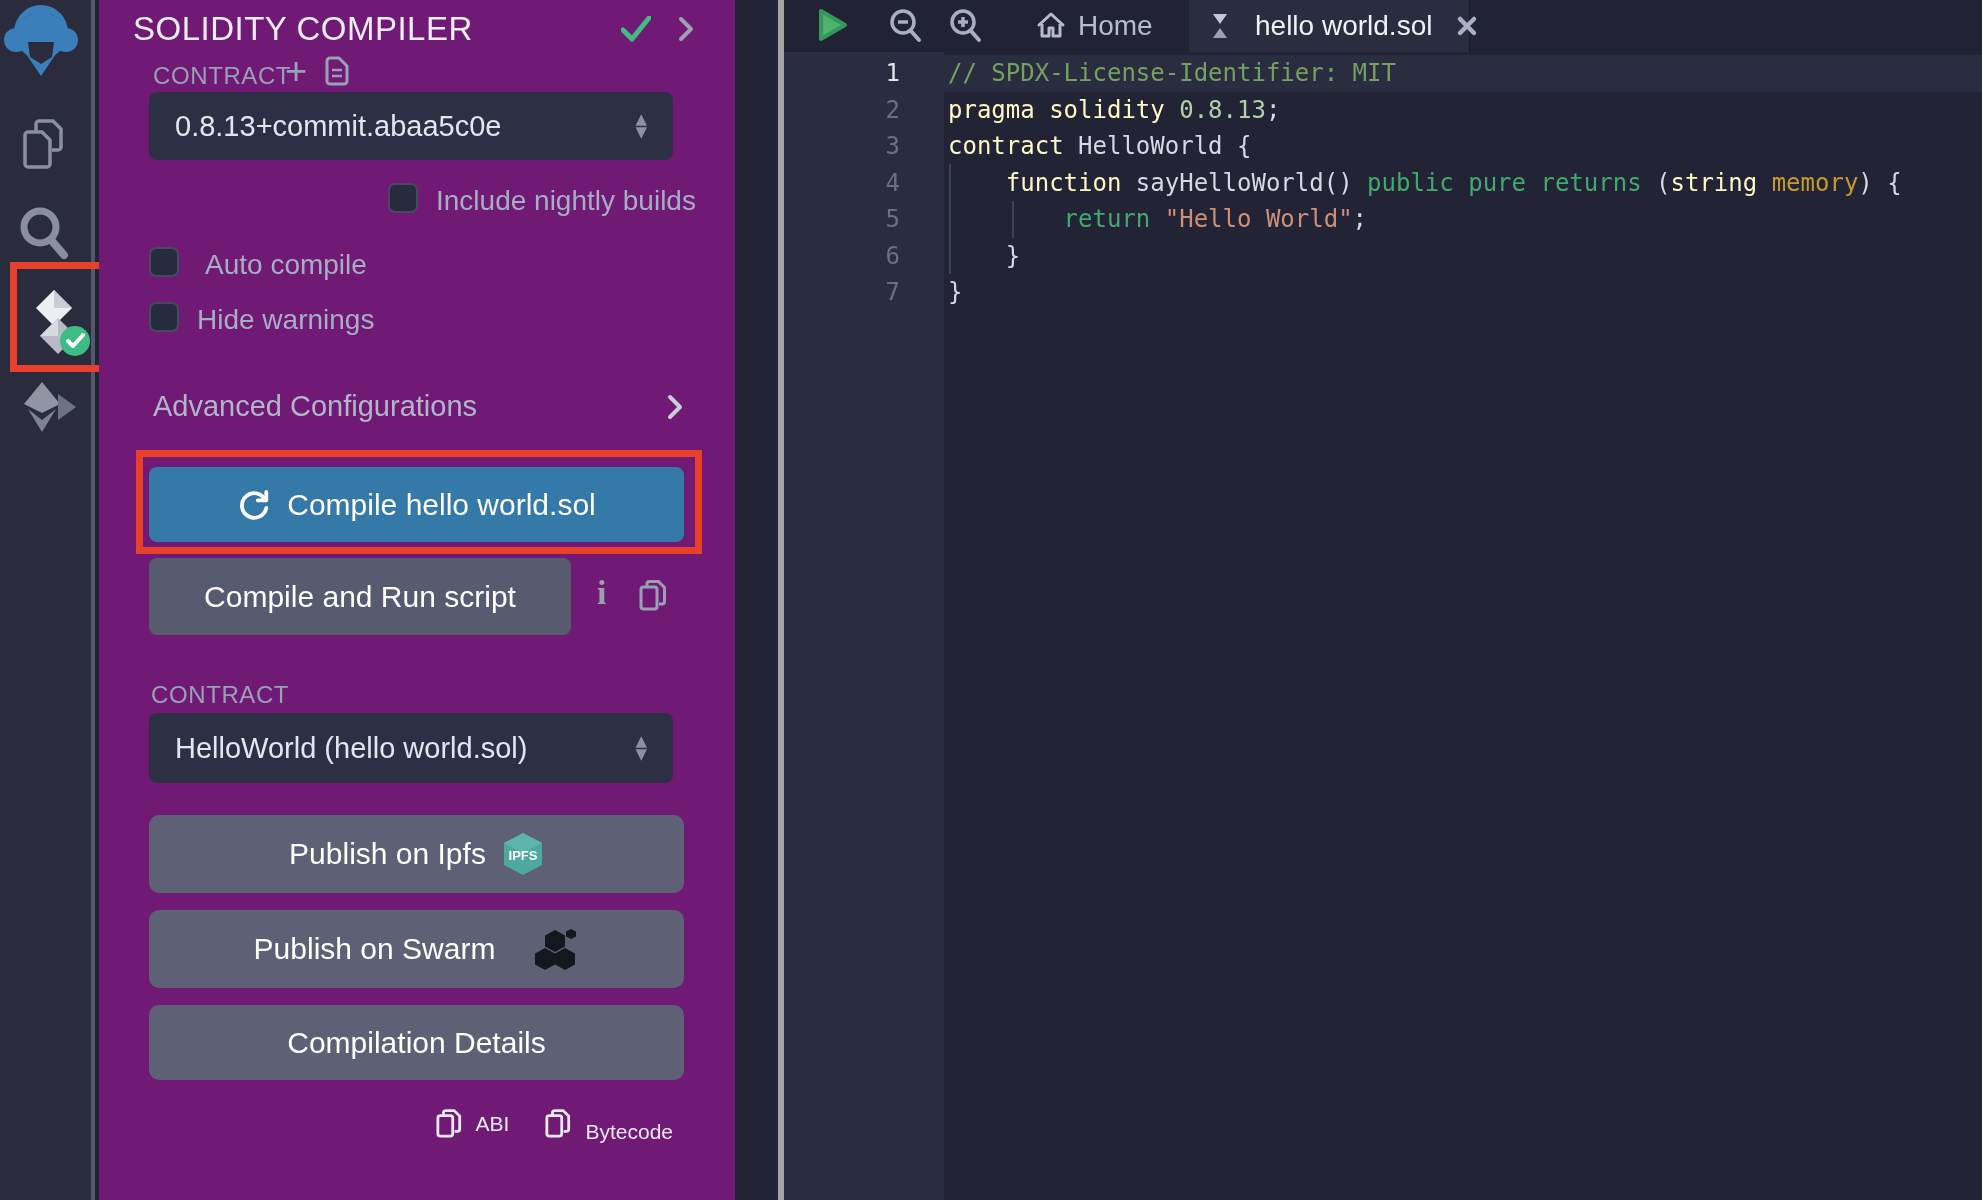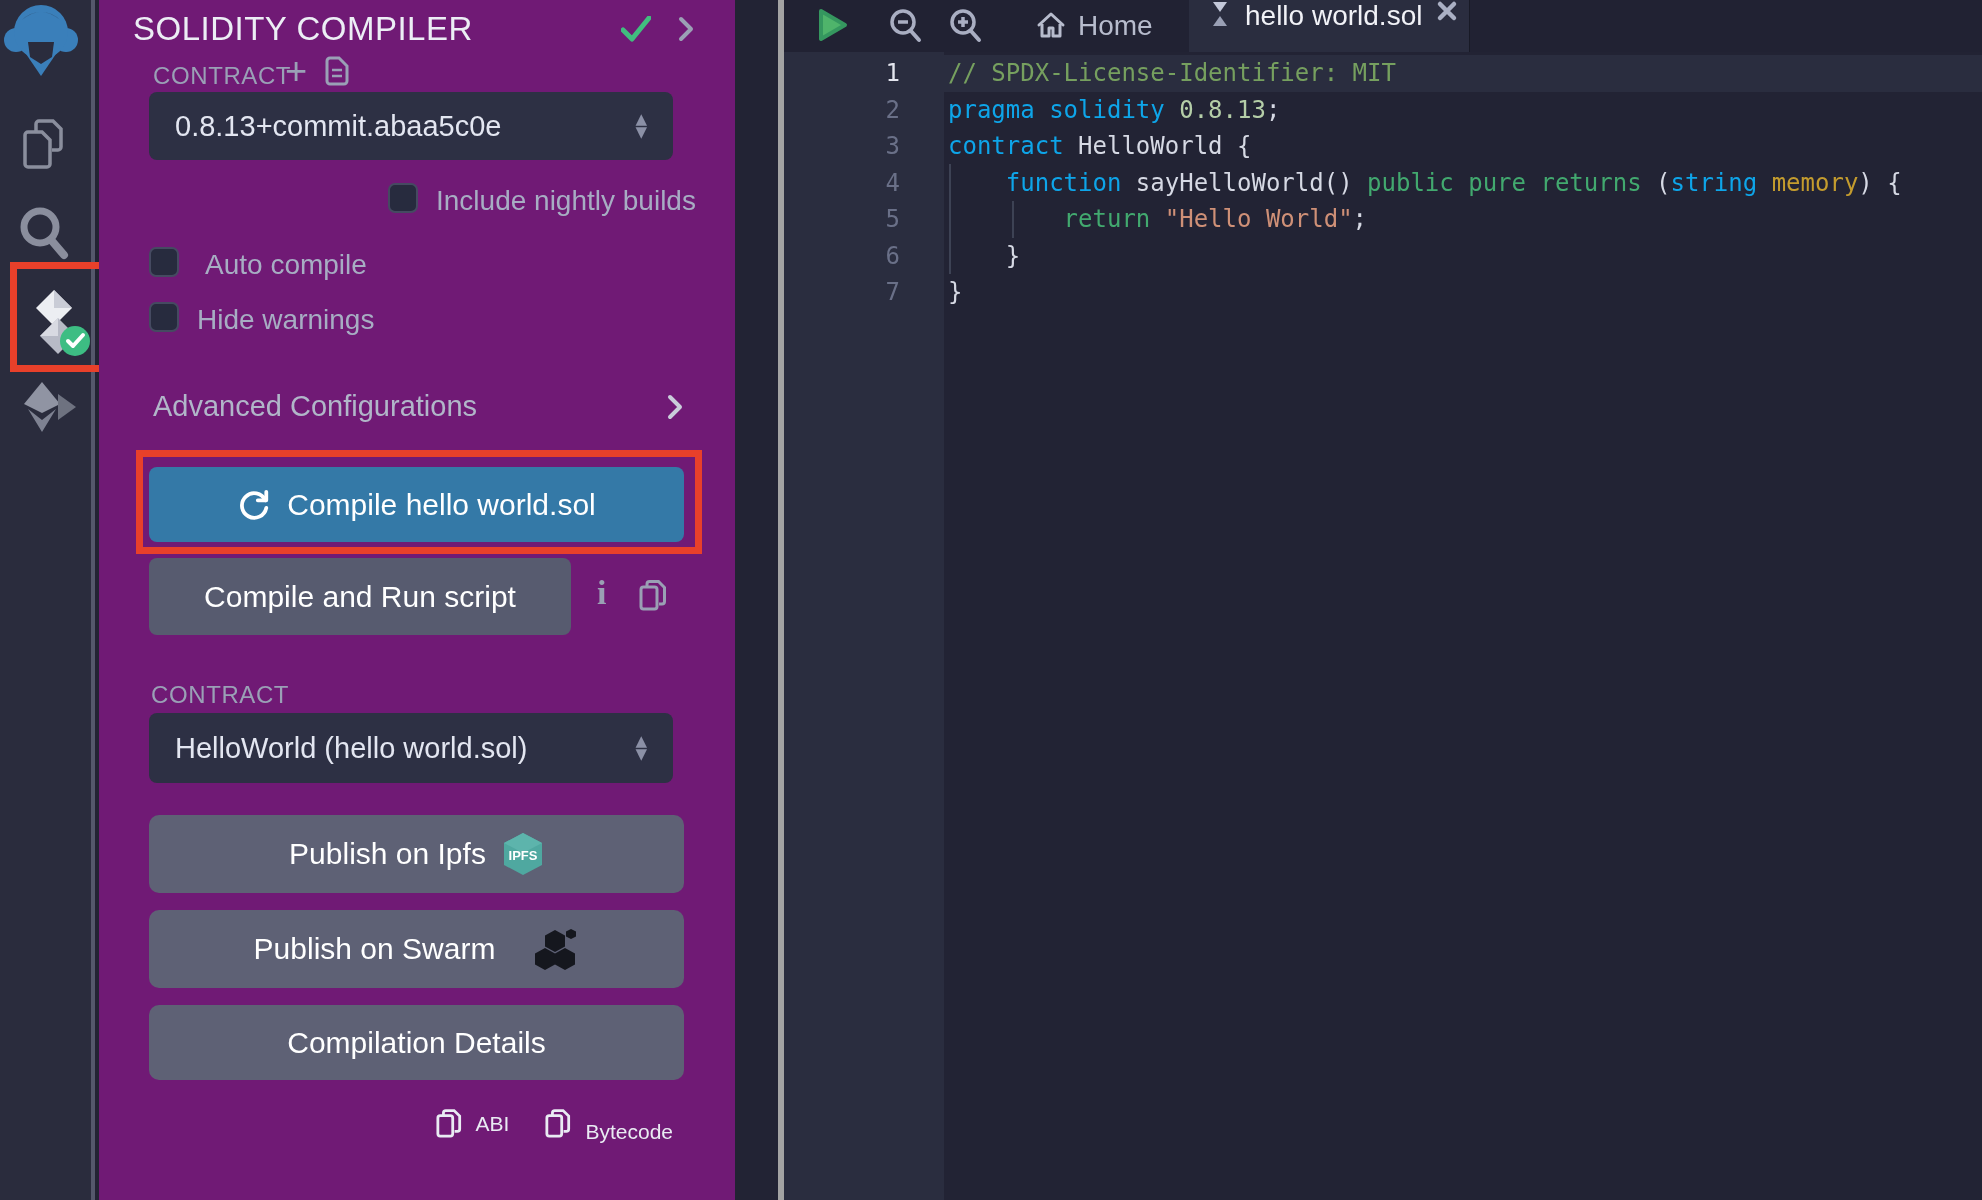--- a/index.html
+++ b/index.html
@@ -27,38 +27,38 @@
          font-family:"Liberation Sans", sans-serif; display:flex; align-items:center;
          justify-content:center; gap:16px; cursor:pointer; }
   .redbox { border:7px solid #e8402a; background:transparent; pointer-events:none; }
   .iconmuted { color:#9aa0b4; }
 
   
   #editor { position:absolute; left:778px; top:0; width:1247px; height:1200px;
             background:#222334; border-left:6px solid #a3a3a3; }
   #tabbar { position:absolute; left:0; top:0; right:0; height:52px; background:#212233; }
   #activetab { position:absolute; left:405px; top:0; width:281px; height:52px;
-               background:#2a2d3f; display:flex; gap:14px;
+               background:#2a2d3f; display:flex; align-items:center; gap:24px;
                padding:0 20px; cursor:pointer; border-right:1px solid #181a26; }
   #activetab .tablabel { font-size:28px; color:#f1f2f7; white-space:nowrap; }
   #hometab { position:absolute; left:238px; top:0; height:52px; display:flex;
              align-items:center; gap:12px; padding:0 14px; cursor:pointer; }
   #hometab .tablabel { font-size:28px; color:#b7bccd; }
   #gutter { position:absolute; left:0; top:52px; width:160px; height:1148px; background:#2a2d3f; }
   #activeline { position:absolute; left:0; right:0; top:55px; height:37px; background:#2a2d3f; }
   #linenums { position:absolute; left:0; top:55px; width:116px;
               font-family:"DejaVu Sans Mono", monospace; font-size:24px; color:#6a7088;
               text-align:right; }
   #linenums .ln { height:36.5px; line-height:36.5px; }
   #linenums .ln.act { color:#e3e5ee; }
   #codelines { position:absolute; left:164px; top:55px; right:0;
                font-family:"DejaVu Sans Mono", monospace; font-size:24px; color:#d6d9e4;
                cursor:text; }
   #codelines .cl { height:36.5px; line-height:36.5px; white-space:pre; }
-  .cm{color:#76a05f;} .kw{color:#0ea5e9;} .num{color:#b5cea8;}
+  .cm{color:#76a05f;} .kw{color:#fef9c3;} .num{color:#b5cea8;}
   .st{color:#42a96f;} .mod{color:#c49c2e;} .str{color:#cf9077;} .pl{color:#d6d9e4;}
   .guide { position:absolute; width:2px; background:#3d4254; }
 </style>
 </head>
 <body>
 
 <div id="iconbar">
 
   <div class="ibicon" style="left:4px;top:2px;width:74px;height:76px;">
     <svg width="74" height="76" viewBox="0 0 74 76">

